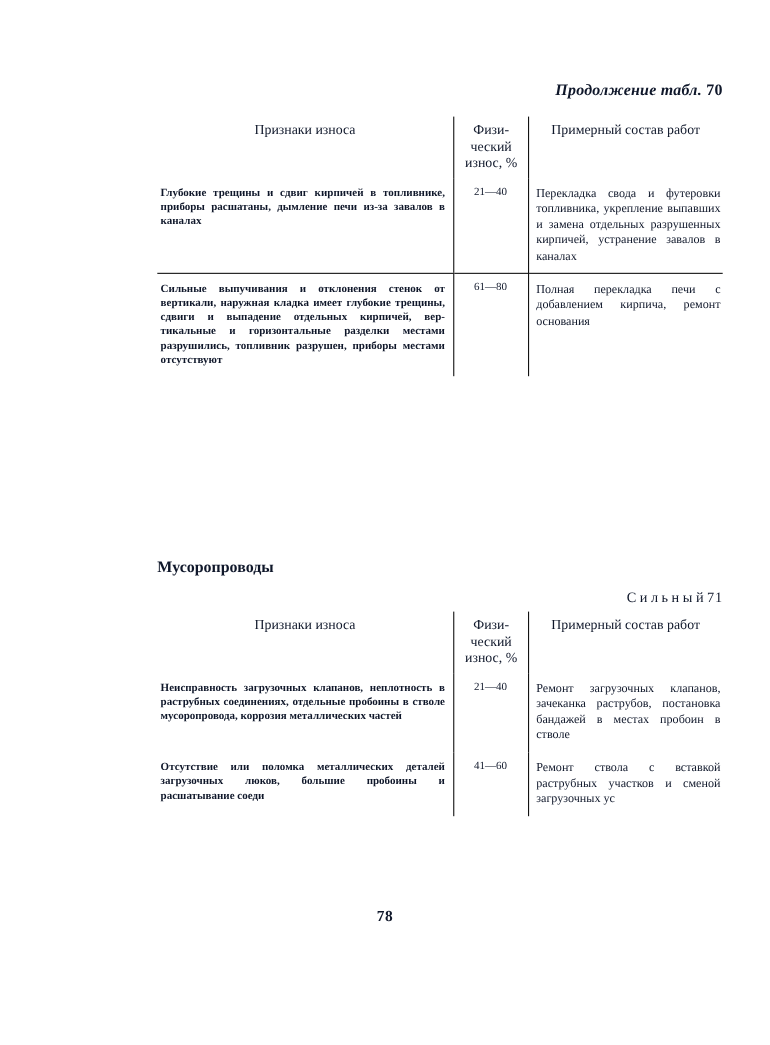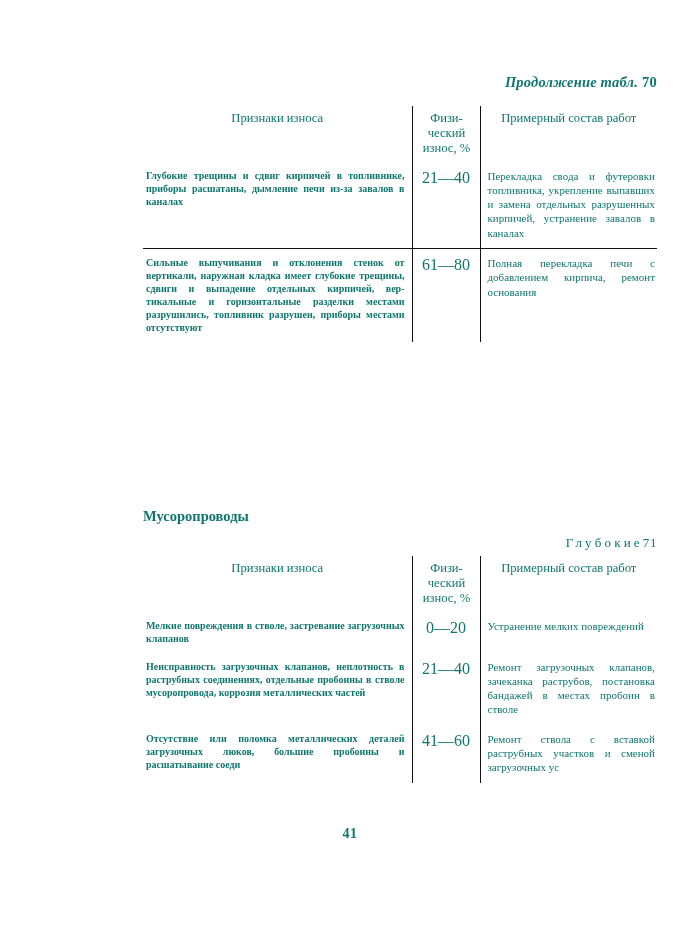--- a/index.html
+++ b/index.html
@@ -6,21 +6,21 @@
     margin: 0;
     padding: 0;
     background: #ffffff;
   }
   .page {
     position: relative;
     width: 700px;
     height: 950px;
     background: #ffffff;
     font-family: "Liberation Serif", "DejaVu Serif", serif;
-    color: #0f766e;
+    color: #0f172a;
     overflow: hidden;
   }
 
   
   .running-head {
     position: absolute;
     left: 143px;
     top: 74px;
     width: 514px;
     text-align: right;
@@ -71,21 +71,21 @@
   .tbl td.desc {
     font-weight: bold;
     font-size: 10px;
     line-height: 1.30;
     padding: 7px 7px 8px 3px;
     text-align: justify;
     text-align-last: left;
     hyphens: manual;
   }
   .tbl td.pct {
-    font-size: 16px;
+    font-size: 10px;
     text-align: center;
     padding: 7px 4px 8px 4px;
     white-space: nowrap;
   }
   .tbl td.work {
     font-size: 11px;
     line-height: 1.30;
     padding: 7px 2px 8px 7px;
     text-align: justify;
     text-align-last: left;
@@ -166,55 +166,50 @@
         <td class="desc">Сильные выпучивания и отклонения стенок от вертикали, наружная кладка имеет глубокие трещины, сдвиги и выпадение отдельных кирпичей, вер­тикальные и горизонтальные разделки местами разрушились, топливник раз­рушен, приборы местами отсутствуют</td>
         <td class="pct vline-l vline-r">61—80</td>
         <td class="work">Полная перекладка печи с добавлением кирпича, ремонт основания</td>
       </tr>
     </tbody>
   </table>
 
   <div class="section-title">Мусоропроводы</div>
 
   <div class="table-caption">
-    <span>Глубокие</span><span class="capnum">71</span>
+    <span>Сильный</span><span class="capnum">71</span>
   </div>
 
   <table class="tbl" id="tbl71">
     <colgroup>
         <col class="c1">
         <col class="c2">
         <col class="c3">
       </colgroup>
     <tbody>
       <tr class="hdr rule-top rule-bot">
         <th>Признаки износа</th>
         <th class="wear vline-l vline-r">
           <div>Физи-</div>
           <div>ческий</div>
           <div>износ, %</div>
         </th>
         <th>Примерный состав работ</th>
       </tr>
 
-      <tr>
-        <td class="desc">Мелкие повреждения в стволе, застре­вание загрузочных клапанов</td>
-        <td class="pct vline-l vline-r">0—20</td>
-        <td class="work">Устранение мелких пов­реждений</td>
-      </tr>
 
       <tr>
         <td class="desc">Неисправность загрузочных клапанов, неплотность в раструбных соединени­ях, отдельные пробоины в стволе му­соропровода, коррозия металлических частей</td>
         <td class="pct vline-l vline-r">21—40</td>
         <td class="work">Ремонт загрузочных кла­панов, зачеканка растру­бов, постановка банда­жей в местах пробоин в стволе</td>
       </tr>
 
       <tr>
         <td class="desc">Отсутствие или поломка металличес­ких деталей загрузочных люков, боль­шие пробоины и расшатывание соеди­</td>
         <td class="pct vline-l vline-r">41—60</td>
         <td class="work">Ремонт ствола с вставкой раструбных участков и сменой загрузочных ус­</td>
       </tr>
     </tbody>
   </table>
 
-  <div class="folio">41</div>
+  <div class="folio">78</div>
 
 </div>
 
 </body></html>

